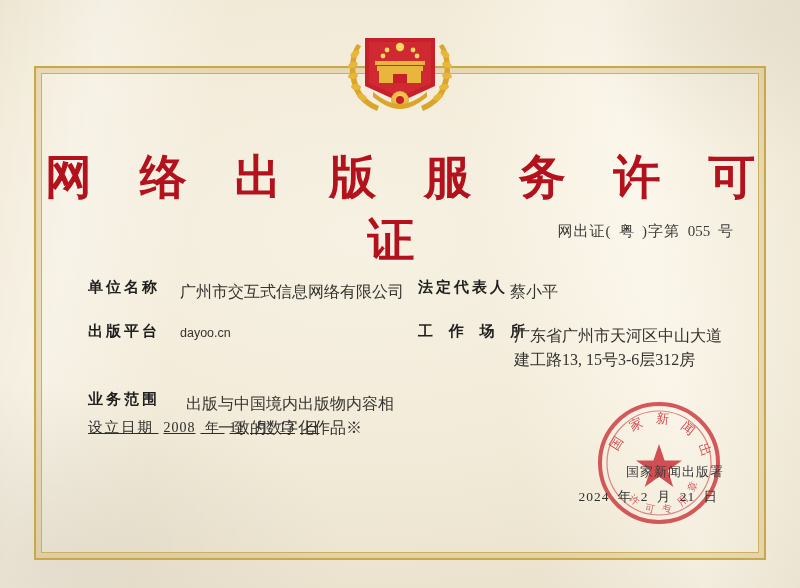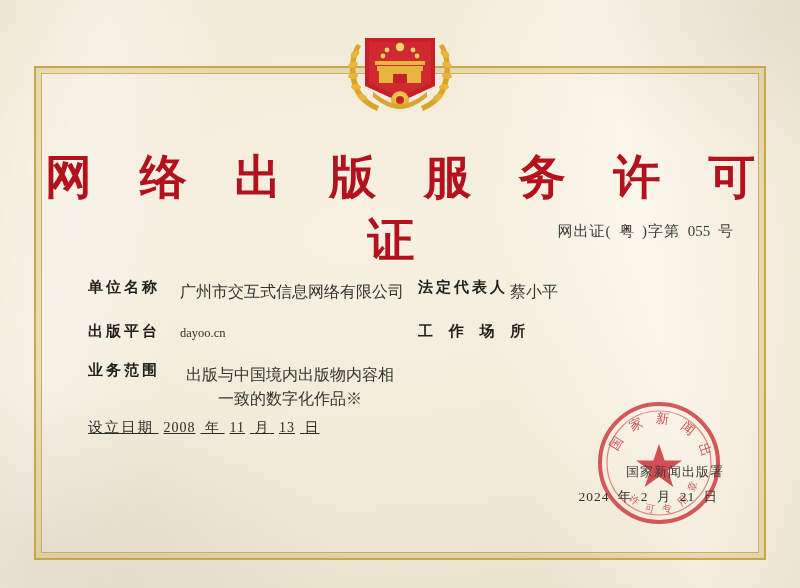--- a/index.html
+++ b/index.html
@@ -134,21 +134,21 @@
     width: 96px;
     flex: 0 0 96px;
   }
   .fvalue {
     font-size: 16px;
     color: #34332f;
     line-height: 1.5;
     padding-top: 2px;
   }
   .fvalue.mono {
-    font-family: Liberation Serif, serif;
+    font-family: Liberation Sans, sans-serif;
     font-size: 12.5px;
   }
 
   .dates {
     position: absolute;
     left: 88px;
     top: 418px;
     font-size: 14px;
     color: #2c2c2a;
     letter-spacing: 1px;
@@ -289,20 +289,21 @@
       </div>
     </div>
 
     <div class="row">
       <div class="col col-left">
         <span class="flabel">出版平台</span>
         <span class="fvalue mono">dayoo.cn</span>
       </div>
       <div class="col col-right">
         <span class="flabel wide">工 作 场 所</span>
+        <span class="fvalue">广东省广州市天河区中山大道建工路13, 15号3-6层312房</span>
       </div>
     </div>
 
     <div class="row">
       <div class="col col-left">
         <span class="flabel">业务范围</span>
         <span class="fvalue" style="max-width:220px;text-align:center;">出版与中国境内出版物内容相一致的数字化作品※</span>
       </div>
       <div class="col col-right"></div>
     </div>

